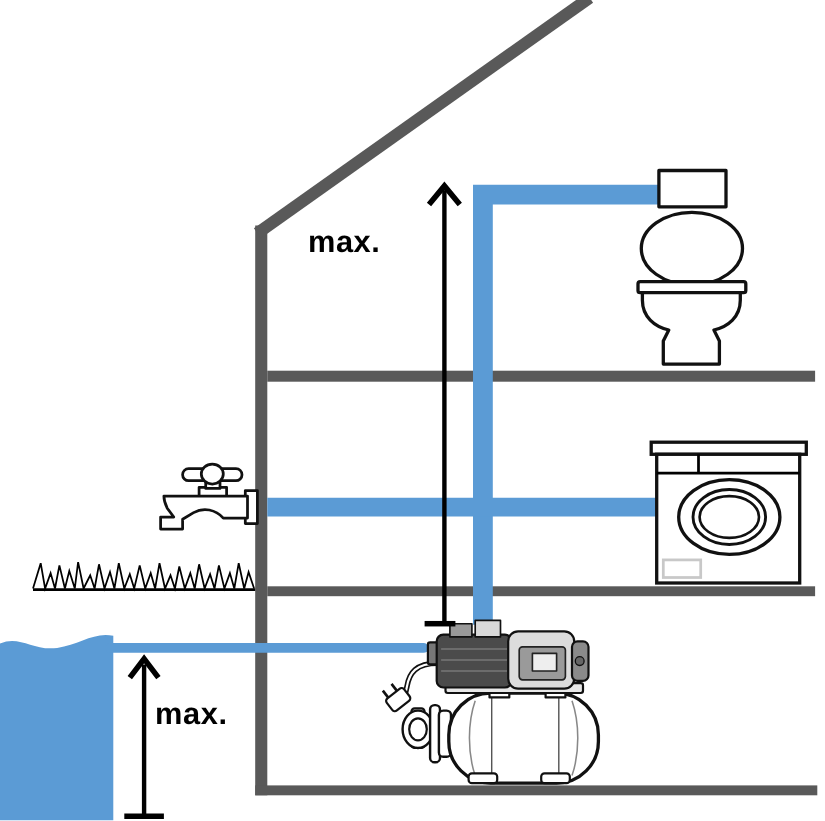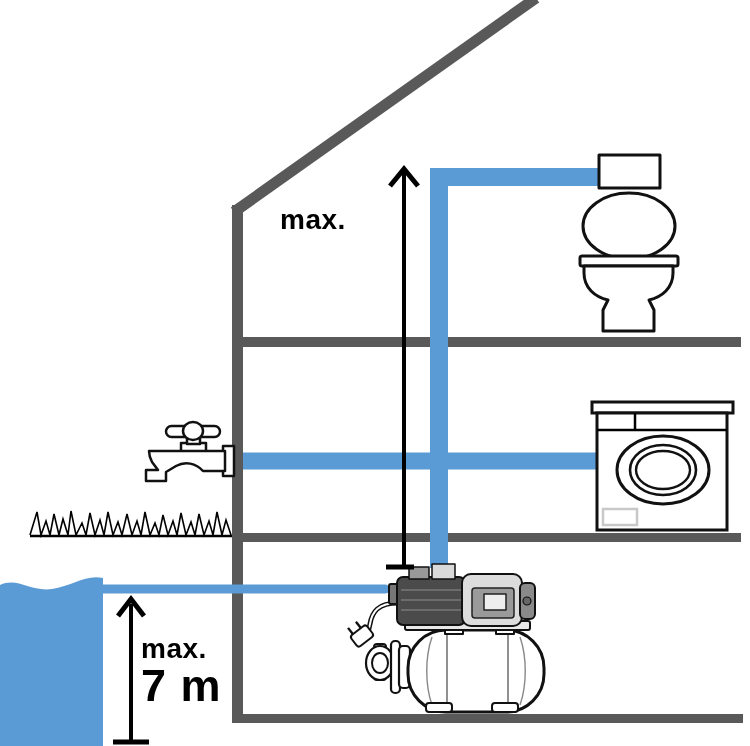--- a/index.html
+++ b/index.html
@@ -133,16 +133,15 @@
       <polyline points="118,616 131,599 144,616" fill="none" stroke="#000" stroke-width="5"></polyline>
       <line x1="113" y1="742" x2="149" y2="742" stroke="#000" stroke-width="5"></line>
     </g>
   </svg>
 
   <div class="measure-label" id="label-24">
     <div class="qual">max.</div>
   </div>
   <div class="measure-label" id="label-7">
     <div class="qual">max.</div>
-    <div class="val">7 m</div>
   </div>
 
 </div>
 
 </body></html>

